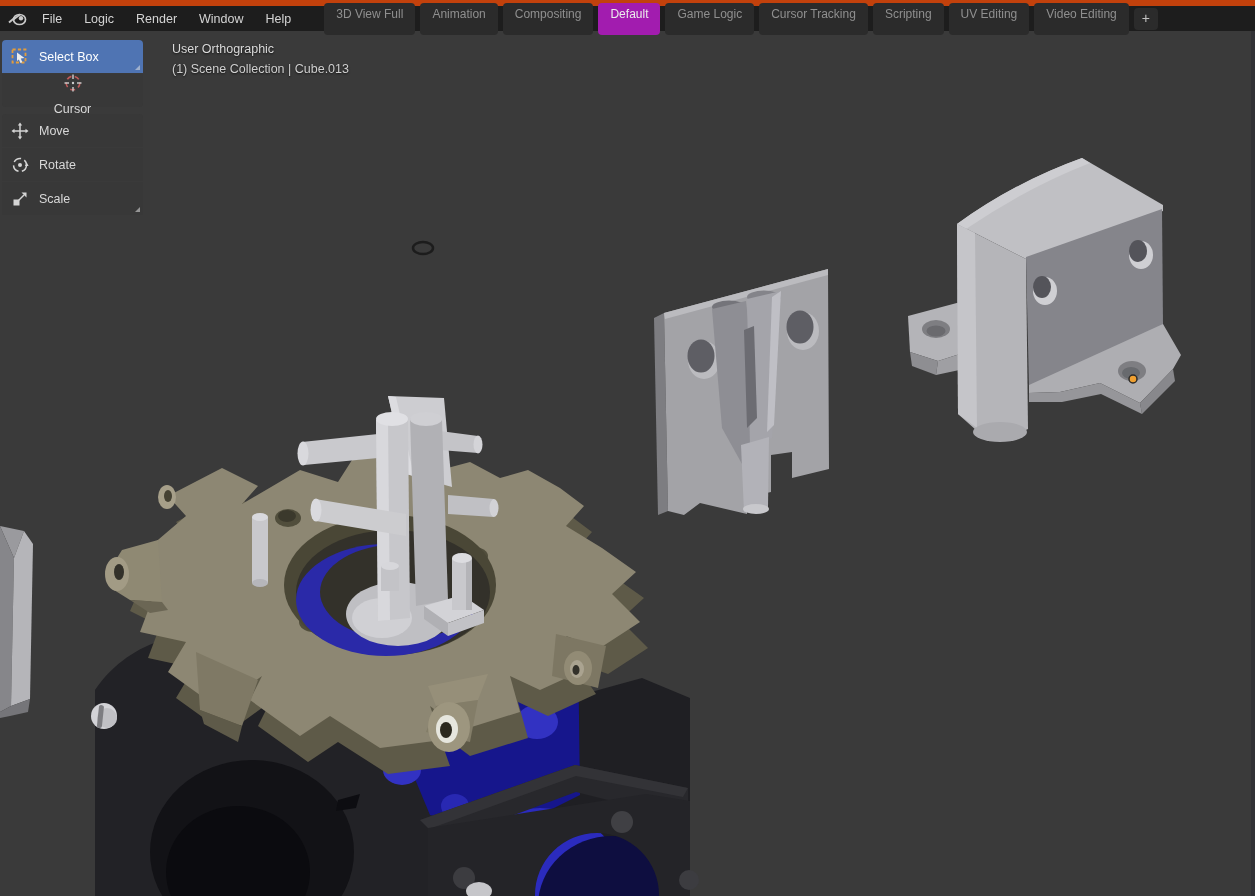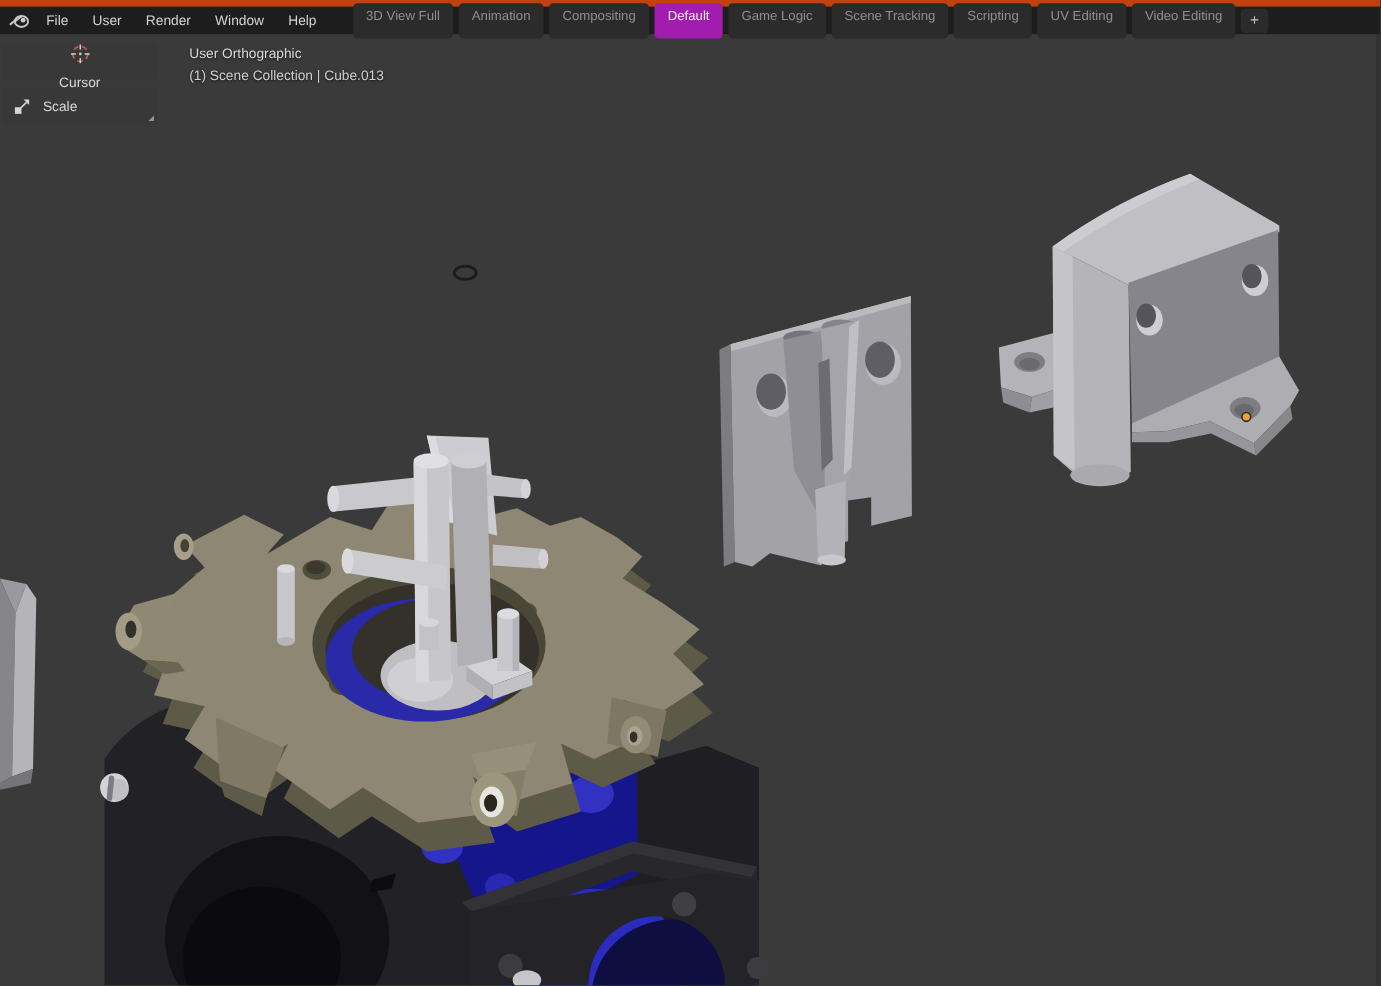--- a/index.html
+++ b/index.html
@@ -200,34 +200,67 @@
 
       <circle cx="1133" cy="379" r="4" fill="#f0a030" stroke="#2a2a2a" stroke-width="1.5"></circle>
     </svg>
 
     <div class="overlay-text">
       <div class="view-label">User Orthographic</div>
       <div class="breadcrumb">(1) Scene Collection | Cube.013</div>
     </div>
 
     <div class="toolbar">
+        <button class="tool active first">
+          <span class="icon">
+            <svg width="18" height="18" viewBox="0 0 18 18">
+              <rect x="1.5" y="1.5" width="13" height="13" fill="none" stroke="#e39d3c" stroke-width="1.8" stroke-dasharray="3.2 2.2"></rect>
+              <path d="M6 4.5 L13.5 10 L9.8 10.6 L11.4 14.2 L9.4 15 L7.9 11.4 L6 13 Z" fill="#ececec"></path>
+            </svg>
+          </span>
+          <span>Select Box</span>
+          <span class="corner"></span>
+        </button>
         <button class="tool last">
           <span class="icon">
             <svg width="18" height="18" viewBox="0 0 18 18">
               <circle cx="9" cy="9" r="6.8" fill="none" stroke="#c05a5a" stroke-width="1.6" stroke-dasharray="5 3.4"></circle>
               <line x1="9" y1="0.5" x2="9" y2="5" stroke="#cfcfcf" stroke-width="1.4"></line>
               <line x1="9" y1="13" x2="9" y2="17.5" stroke="#cfcfcf" stroke-width="1.4"></line>
               <line x1="0.5" y1="9" x2="5" y2="9" stroke="#cfcfcf" stroke-width="1.4"></line>
               <line x1="13" y1="9" x2="17.5" y2="9" stroke="#cfcfcf" stroke-width="1.4"></line>
               <circle cx="9" cy="9" r="1.2" fill="#cfcfcf"></circle>
             </svg>
           </span>
           <span>Cursor</span>
         </button>
         <div class="group-gap"></div>
+        <button class="tool first">
+          <span class="icon">
+            <svg width="18" height="18" viewBox="0 0 18 18">
+              <line x1="9" y1="3" x2="9" y2="15" stroke="#d5d5d5" stroke-width="1.5"></line>
+              <line x1="3" y1="9" x2="15" y2="9" stroke="#d5d5d5" stroke-width="1.5"></line>
+              <path d="M9 0.5 L11.2 3.5 H6.8 Z" fill="#d5d5d5"></path>
+              <path d="M9 17.5 L6.8 14.5 H11.2 Z" fill="#d5d5d5"></path>
+              <path d="M0.5 9 L3.5 6.8 V11.2 Z" fill="#d5d5d5"></path>
+              <path d="M17.5 9 L14.5 6.8 V11.2 Z" fill="#d5d5d5"></path>
+            </svg>
+          </span>
+          <span>Move</span>
+        </button>
+        <button class="tool">
+          <span class="icon">
+            <svg width="18" height="18" viewBox="0 0 18 18">
+              <circle cx="9" cy="9" r="6.5" fill="none" stroke="#d5d5d5" stroke-width="1.5" stroke-dasharray="8 3.5"></circle>
+              <path d="M15.8 6.5 L17.6 10 L13.9 10 Z" fill="#d5d5d5"></path>
+              <circle cx="9" cy="9" r="2" fill="#d5d5d5"></circle>
+            </svg>
+          </span>
+          <span>Rotate</span>
+        </button>
         <button class="tool">
           <span class="icon">
             <svg width="18" height="18" viewBox="0 0 18 18">
               <rect x="2.5" y="9.5" width="6" height="6" fill="#d5d5d5"></rect>
               <path d="M6 12 L13 5" stroke="#d5d5d5" stroke-width="1.5"></path>
               <path d="M10.5 2.5 H15.5 V7.5 Z" fill="#d5d5d5"></path>
             </svg>
           </span>
           <span>Scale</span>
           <span class="corner"></span>
@@ -240,32 +273,32 @@
     <span class="logo">
       <svg width="22" height="18" viewBox="0 0 22 18">
         <ellipse cx="12.5" cy="9.5" rx="6" ry="5" fill="none" stroke="#c9c9c9" stroke-width="1.7"></ellipse>
         <circle cx="14" cy="8.3" r="2.2" fill="#c9c9c9"></circle>
         <path d="M2 12.5 L8 7.5" stroke="#c9c9c9" stroke-width="2"></path>
         <path d="M6.5 9.5 L13 4.5" stroke="#c9c9c9" stroke-width="1.7"></path>
       </svg>
     </span>
     <nav class="menus">
         <span class="menu-item">File</span>
-        <span class="menu-item">User</span>
+        <span class="menu-item">Logic</span>
         <span class="menu-item">Render</span>
         <span class="menu-item">Window</span>
         <span class="menu-item">Help</span>
       </nav>
     <nav class="tabs">
         <div class="tab">3D View Full</div>
         <div class="tab">Animation</div>
         <div class="tab">Compositing</div>
         <div class="tab active">Default</div>
         <div class="tab">Game Logic</div>
-        <div class="tab">Scene Tracking</div>
+        <div class="tab">Cursor Tracking</div>
         <div class="tab">Scripting</div>
         <div class="tab">UV Editing</div>
         <div class="tab">Video Editing</div>
         <div class="tab-add">+</div>
       </nav>
   </header>
 
 </div>
 
 </body></html>

